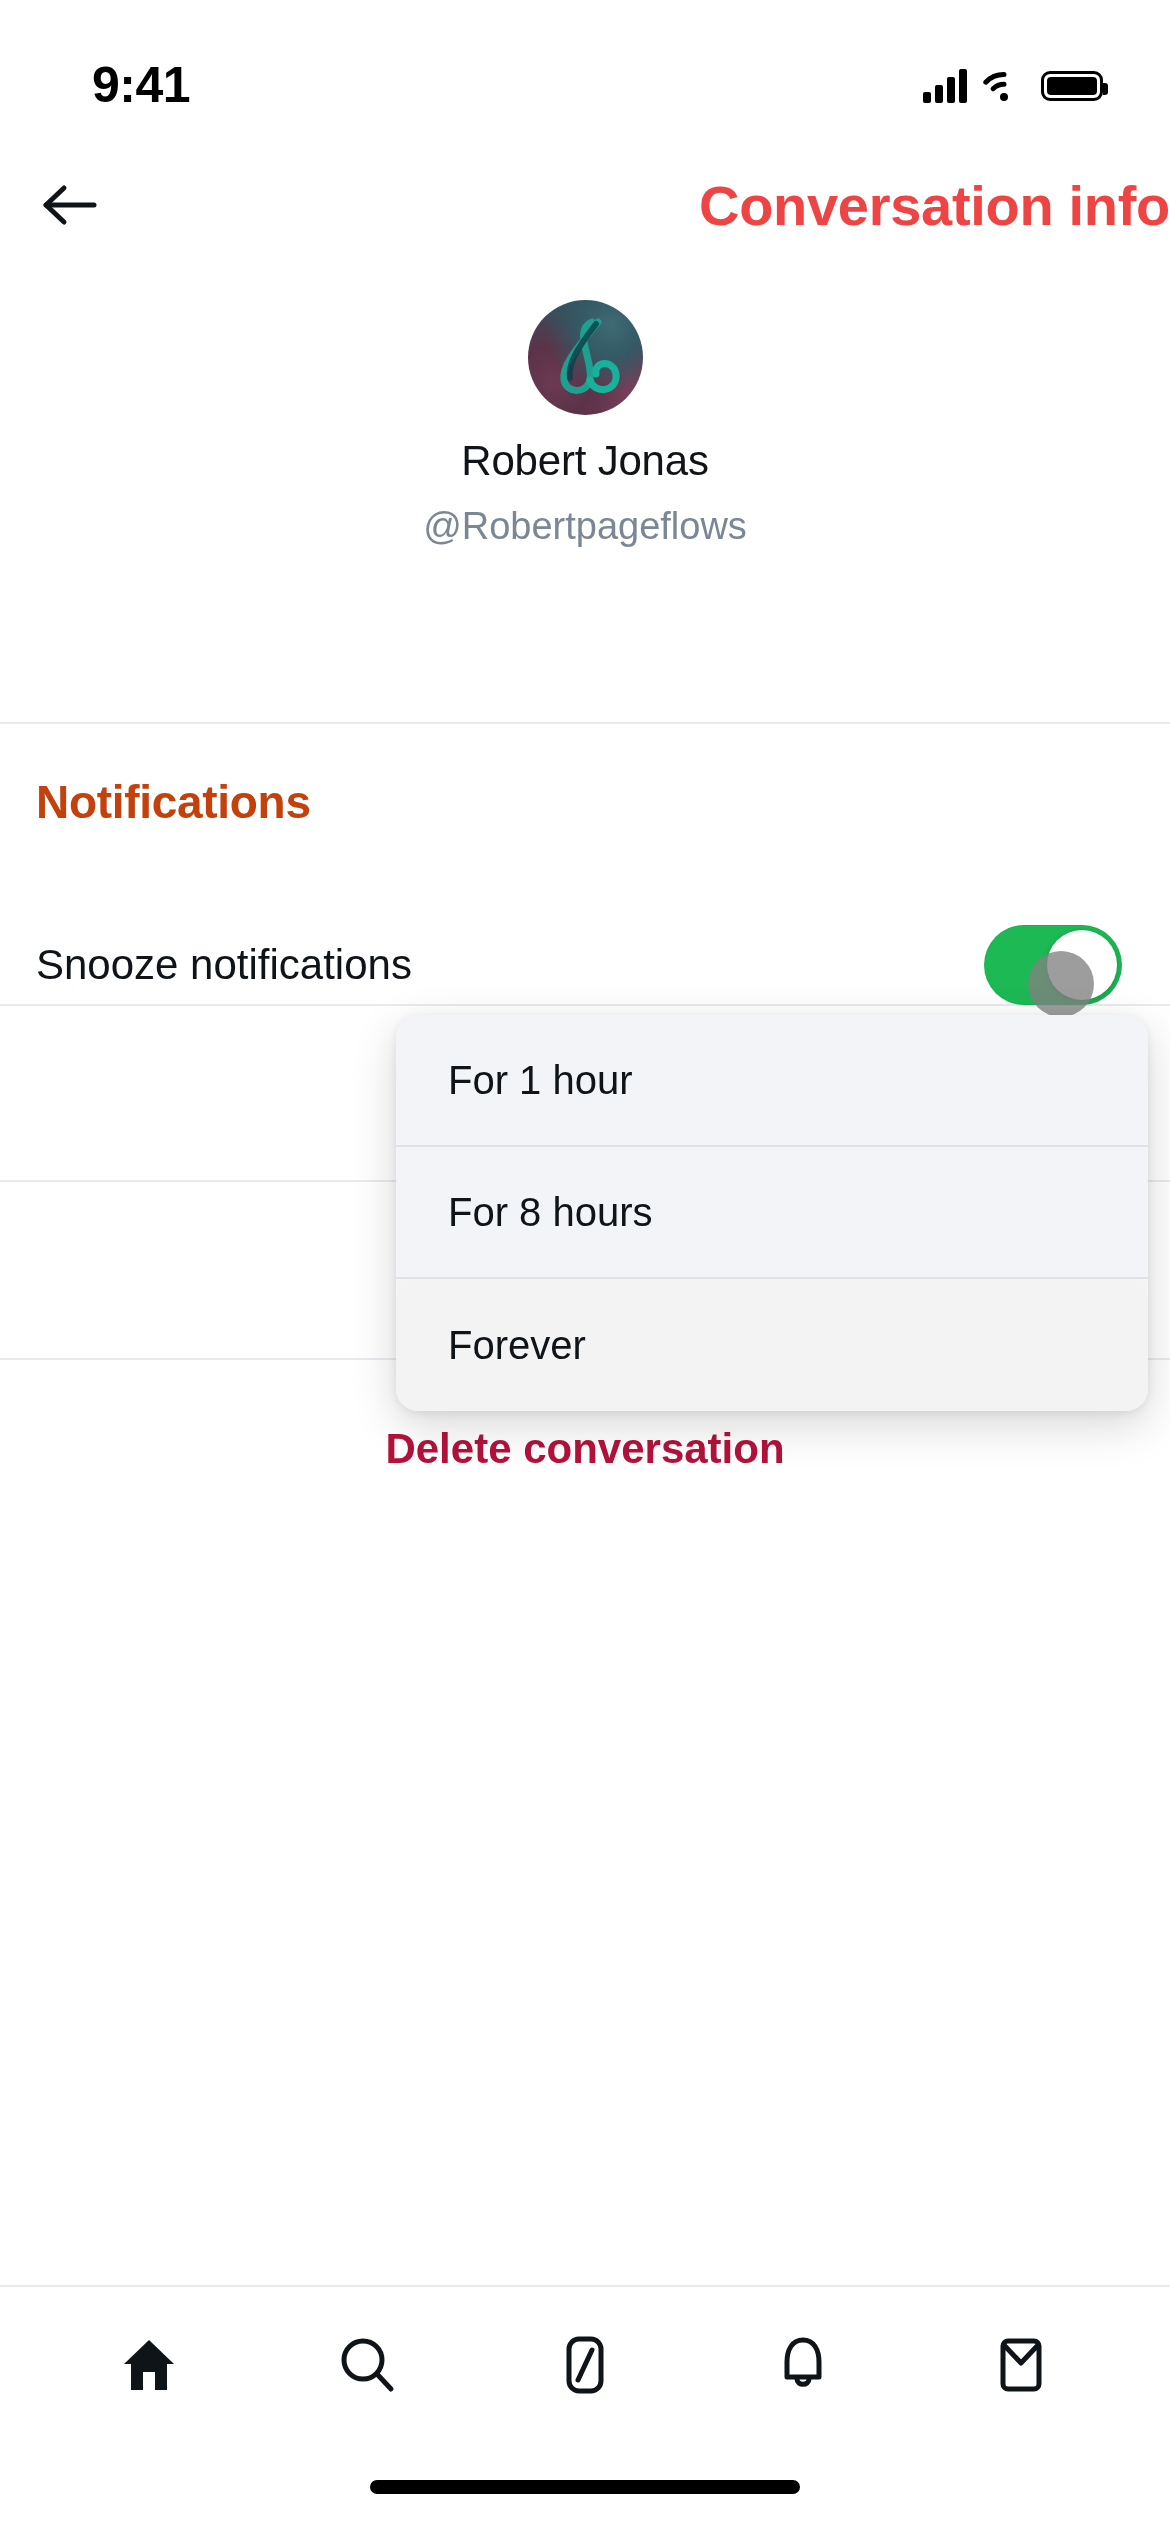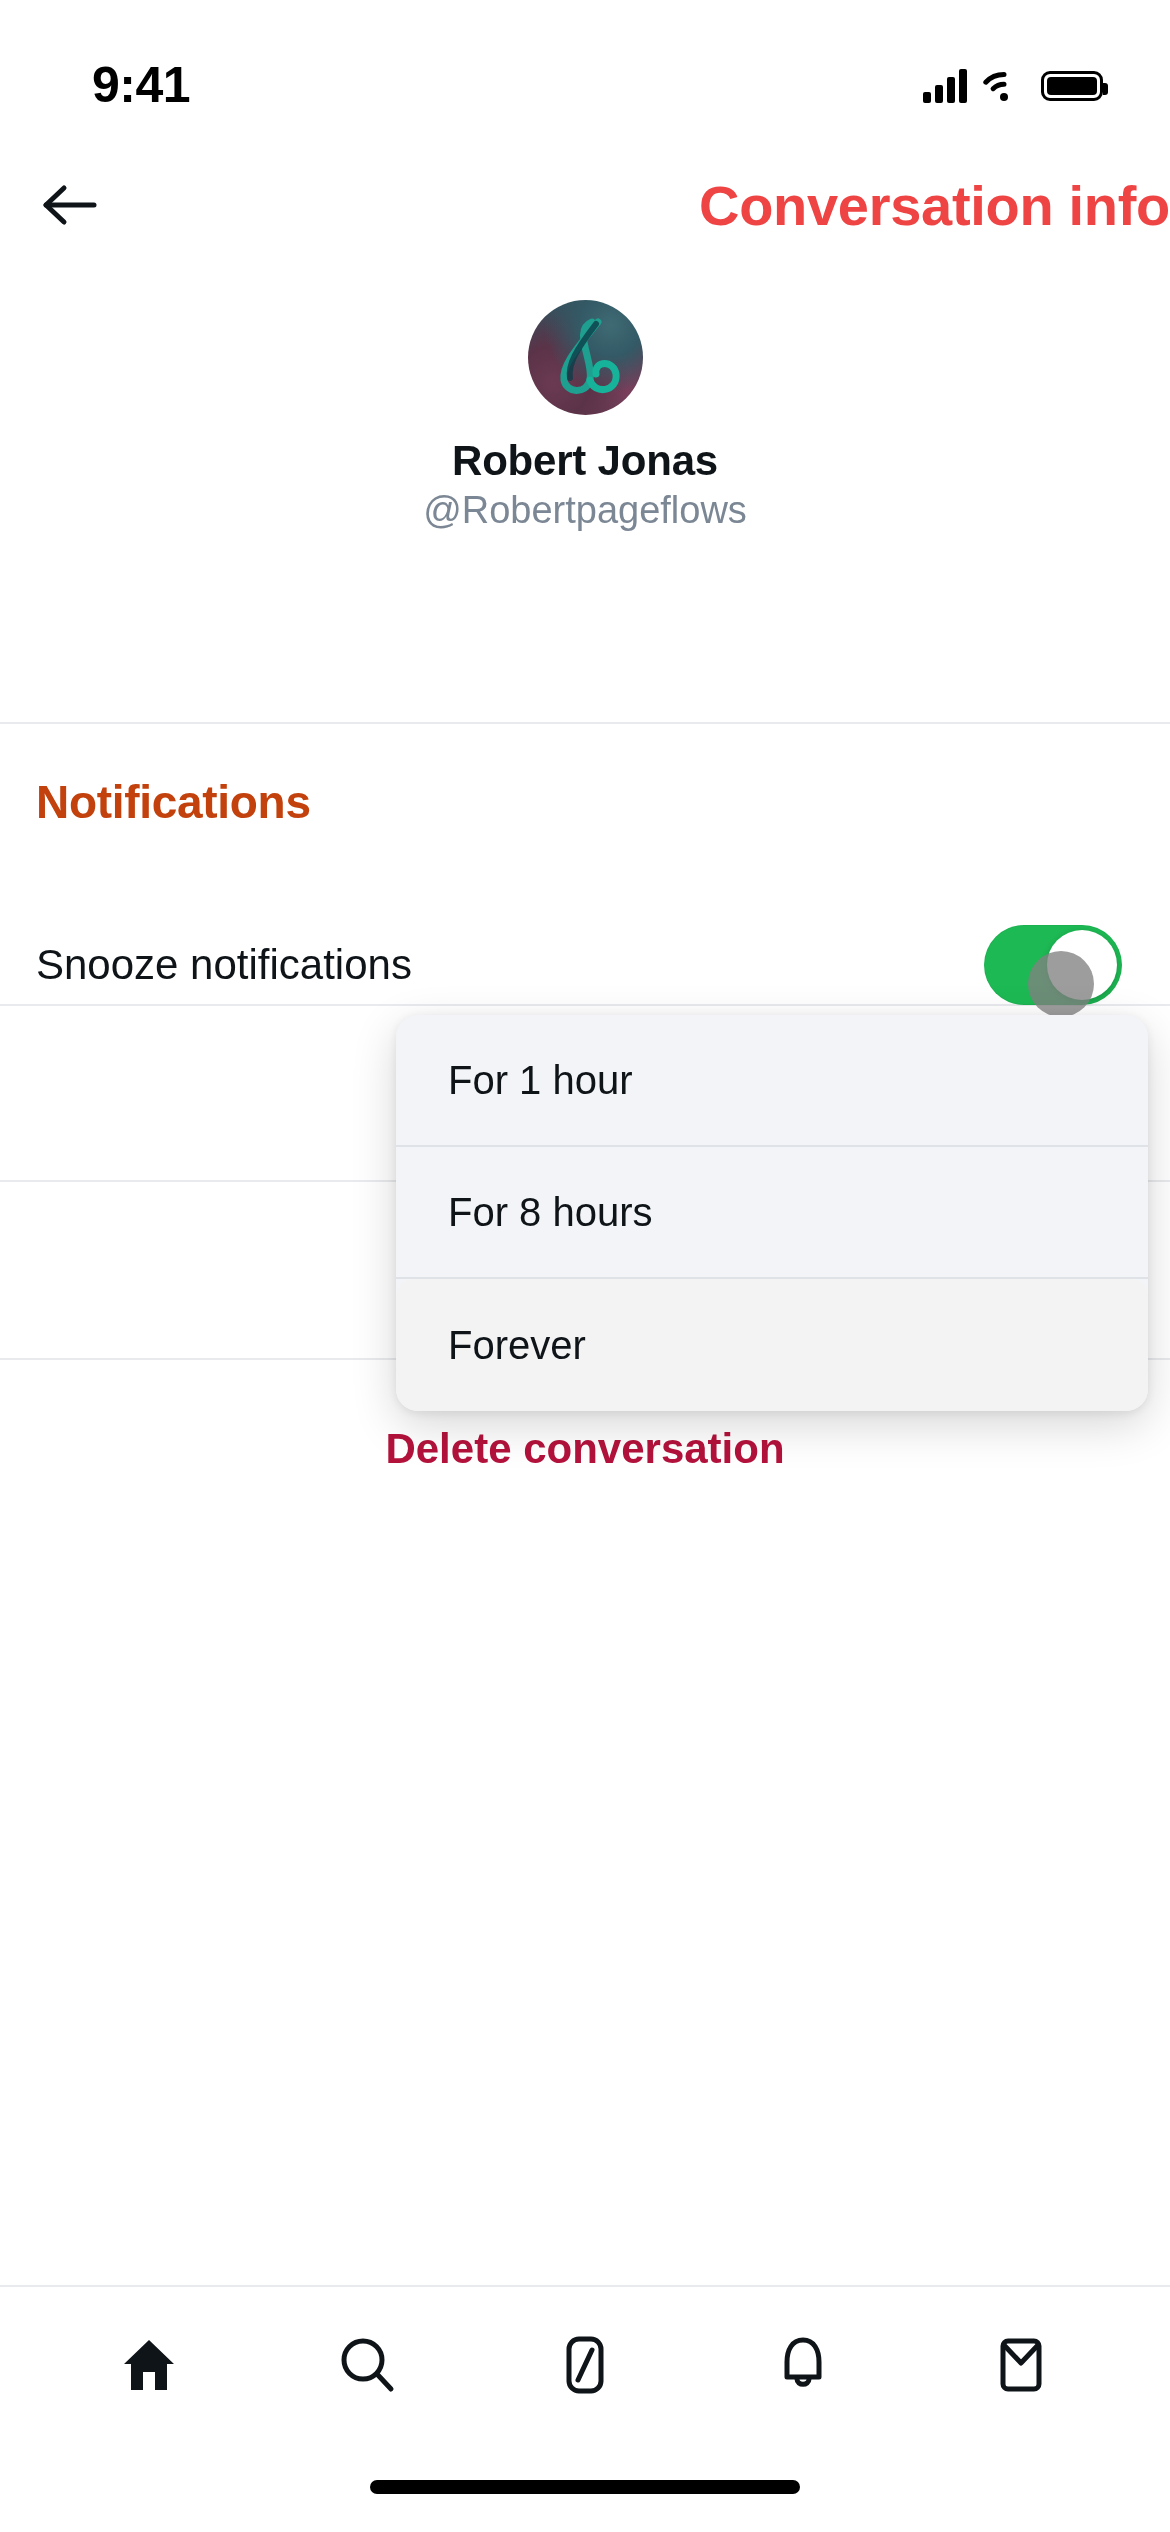--- a/index.html
+++ b/index.html
@@ -70,24 +70,24 @@
     position:relative; overflow:hidden;
     background:
       radial-gradient(circle at 72% 22%, #3f6a74 0%, #335a66 25%, transparent 55%),
       radial-gradient(circle at 22% 72%, #6b3a52 0%, #5b3348 30%, transparent 62%),
       radial-gradient(circle at 85% 80%, #7a3f5c 0%, transparent 45%),
       linear-gradient(150deg, #2f5560 0%, #44404f 45%, #6a3a52 75%, #4a3a4e 100%);
   }
   .avatar svg { position:absolute; inset:0; }
   .p-name {
     margin-top:22px;
-    font-size:42px; font-weight:700; color:#0F1419; letter-spacing:-0.2px;
+    font-size:42px; font-weight:400; color:#0F1419; letter-spacing:-0.2px;
   }
   .p-handle {
-    margin-top:4px;
+    margin-top:20px;
     font-size:38px; font-weight:400; color:#7b8794;
   }
 
   
   .divider {
     position:absolute; left:0; right:0; height:2px; background:#E8EAED;
   }
   .d1 { top:722px; }
   .d2 { top:1004px; }
   .d3 { top:1180px; }

